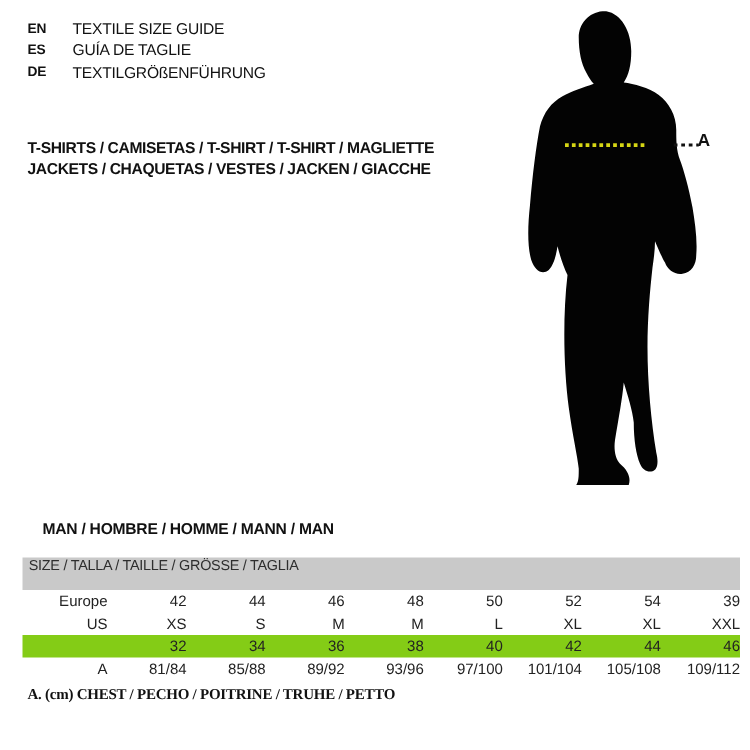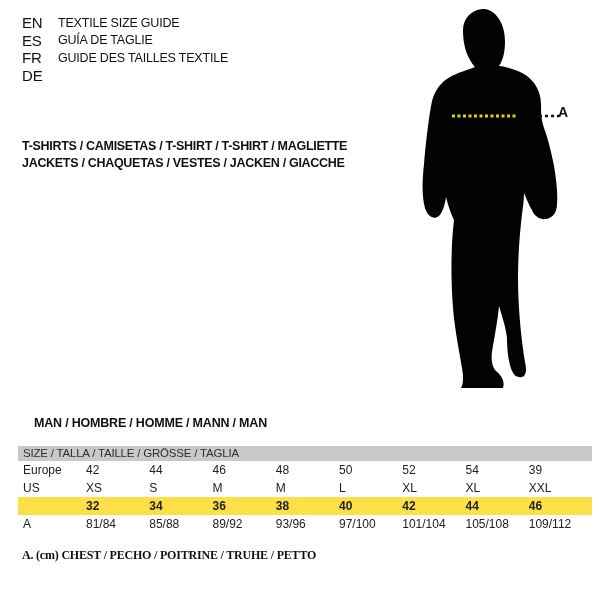--- a/index.html
+++ b/index.html
@@ -3,64 +3,61 @@
 <meta charset="utf-8">
 <style>
   * { margin:0; padding:0; box-sizing:border-box; }
   html,body { width:600px; height:600px; background:#ffffff; overflow:hidden; position:relative;
     font-family:"Liberation Sans", sans-serif; color:#111; }
   .abs { position:absolute; }
 
   
   .lang-list { left:22px; top:14px; }
   .lang-row { display:flex; height:17.5px; align-items:center; }
-  .lang-code { width:36px; font-size:15px; font-weight:normal; letter-spacing:-0.2px; }
+  .lang-code { width:36px; font-size:11px; font-weight:bold; letter-spacing:-0.2px; }
   .lang-title { font-size:12.5px; font-weight:normal; letter-spacing:-0.2px; white-space:nowrap; }
 
   
-  .categories { left:22px; top:110px;margin-top:28px; }
+  .categories { left:22px; top:110px; }
   .cat-line { font-size:12.5px; font-weight:bold; letter-spacing:-0.3px; line-height:17px; white-space:nowrap; }
 
   
   .figure-wrap { left:405px; top:8px; width:170px; height:382px; }
   .measure-label { left:558px; top:104px; font-size:14px; font-weight:bold; }
 
   
   .section-title { left:22px; top:416px; font-size:12.5px; font-weight:bold; letter-spacing:-0.2px;margin-left:12px; }
 
   
   .size-table { left:18px; top:446px; width:574px; font-size:12px; color:#222; }
-  .tbl-header { height:15px; line-height:15px; background:#c9c9c9; padding-left:5px;
+  .tbl-header { height:26px; line-height:15px; background:#c9c9c9; padding-left:5px;
     font-size:11.5px; color:#2e2e2e; letter-spacing:-0.2px; }
   .tbl-row { display:flex; height:18px; line-height:18px; align-items:center; }
-  .tbl-row.stripe { background:#fde047;font-weight:bold; }
-  .cell-label { width:68px; padding-left:5px; text-align:left; }
-  .cell-val { flex:1; text-align:left; }
+  .tbl-row.stripe { background:#84cc16; }
+  .cell-label { width:68px; padding-left:5px; text-align:right; }
+  .cell-val { flex:1; text-align:right; }
 
   
   .footnote { left:22px; top:548px; font-size:12px; font-weight:bold; letter-spacing:-0.2px;font-family:Liberation Serif, serif; }
 </style>
 </head>
 <body>
 
 <div class="abs lang-list">
   <div class="lang-row">
     <span class="lang-code">EN</span>
     <span class="lang-title">TEXTILE SIZE GUIDE</span>
   </div>
   <div class="lang-row">
     <span class="lang-code">ES</span>
     <span class="lang-title">GUÍA DE TAGLIE</span>
   </div>
   <div class="lang-row">
-    <span class="lang-code">FR</span>
-    <span class="lang-title">GUIDE DES TAILLES TEXTILE</span>
-  </div>
-  <div class="lang-row">
     <span class="lang-code">DE</span>
+    <span class="lang-title">TEXTILGRÖßENFÜHRUNG</span>
   </div>
 </div>
 
 <div class="abs categories">
   <div class="cat-line">T-SHIRTS / CAMISETAS / T-SHIRT / T-SHIRT / MAGLIETTE</div>
   <div class="cat-line">JACKETS / CHAQUETAS / VESTES / JACKEN / GIACCHE</div>
 </div>
 
 <div class="abs figure-wrap">
   <svg width="170" height="382" viewBox="0 0 170 382">

